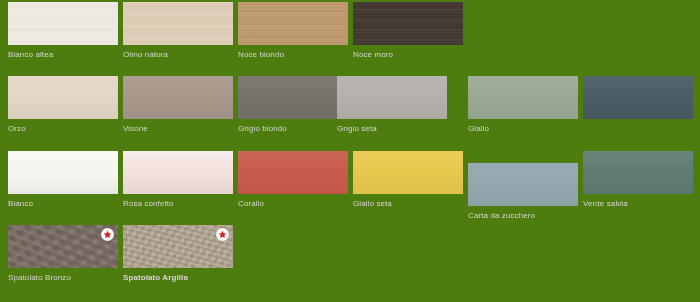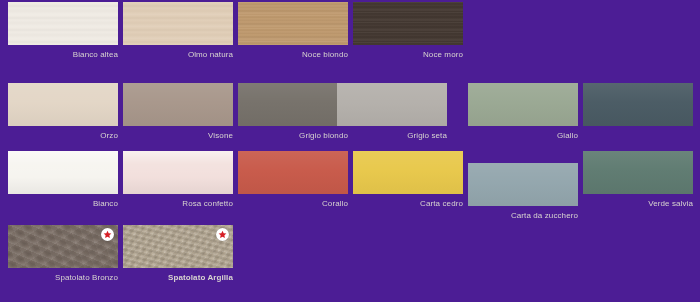--- a/index.html
+++ b/index.html
@@ -169,21 +169,21 @@
     display: flex;
     align-items: center;
     justify-content: center;
     box-shadow: 0 0 1px rgba(0,0,0,0.35);
   }
   .new-badge svg { display: block; }
 </style>
 </head>
 <body>
 
-<div id="palette" style="background: #4c1d95; text-align: right;">
+<div id="palette" style="background: #4d7c0f;">
     <div class="swatch-row row-0" style="top: 2px;">
       <div class="swatch-cell" style="left: 8px;">
         <div class="swatch-chip" style="background-color: rgb(239, 234, 227);">
           <div class="tex tex-wood-soft"></div>
         </div>
         <span class="swatch-label" style="color: rgb(216, 212, 208);">Bianco altea</span>
       </div>
       <div class="swatch-cell" style="left: 123px;">
         <div class="swatch-chip" style="background-color: rgb(224, 205, 182);">
           <div class="tex tex-wood-soft"></div>
@@ -196,21 +196,21 @@
         </div>
         <span class="swatch-label" style="color: rgb(216, 212, 208);">Noce biondo</span>
       </div>
       <div class="swatch-cell" style="left: 353px;">
         <div class="swatch-chip" style="background-color: rgb(68, 56, 49);">
           <div class="tex tex-wood-dark"></div>
         </div>
         <span class="swatch-label" style="color: rgb(216, 212, 208);">Noce moro</span>
       </div>
     </div>
-    <div class="swatch-row row-1" style="top: 76px; margin-top: 7px;">
+    <div class="swatch-row row-1" style="top: 76px;">
       <div class="swatch-cell" style="left: 8px;">
         <div class="swatch-chip" style="background-color: rgb(227, 214, 198);">
           <div class="tex tex-flat"></div>
         </div>
         <span class="swatch-label" style="color: rgb(216, 212, 208);">Orzo</span>
       </div>
       <div class="swatch-cell" style="left: 123px;">
         <div class="swatch-chip" style="background-color: rgb(168, 151, 139);">
           <div class="tex tex-flat"></div>
         </div>
@@ -256,21 +256,21 @@
       <div class="swatch-cell" style="left: 238px;">
         <div class="swatch-chip" style="background-color: rgb(200, 90, 74);">
           <div class="tex tex-flat"></div>
         </div>
         <span class="swatch-label" style="color: rgb(216, 212, 208);">Corallo</span>
       </div>
       <div class="swatch-cell" style="left: 353px;">
         <div class="swatch-chip" style="background-color: rgb(232, 200, 75);">
           <div class="tex tex-flat"></div>
         </div>
-        <span class="swatch-label" style="color: rgb(216, 212, 208);">Carta cedro</span>
+        <span class="swatch-label" style="color: rgb(216, 212, 208);">Giallo seta</span>
       </div>
       <div class="swatch-cell" style="left: 468px; margin-top: 12px;">
         <div class="swatch-chip" style="background-color: rgb(147, 166, 173);">
           <div class="tex tex-flat"></div>
         </div>
         <span class="swatch-label" style="color: rgb(216, 212, 208);">Carta da zucchero</span>
       </div>
       <div class="swatch-cell" style="left: 583px;">
         <div class="swatch-chip" style="background-color: rgb(95, 123, 113);">
           <div class="tex tex-flat"></div>

